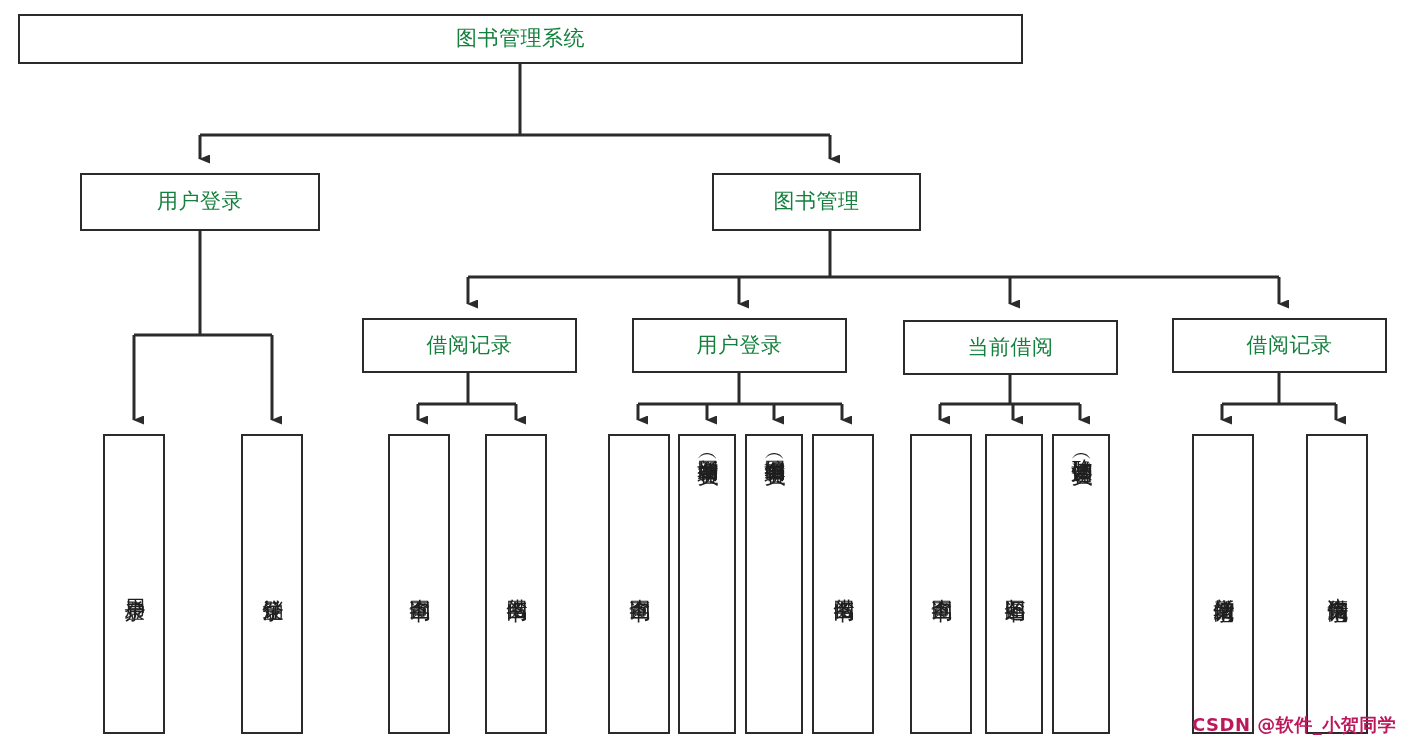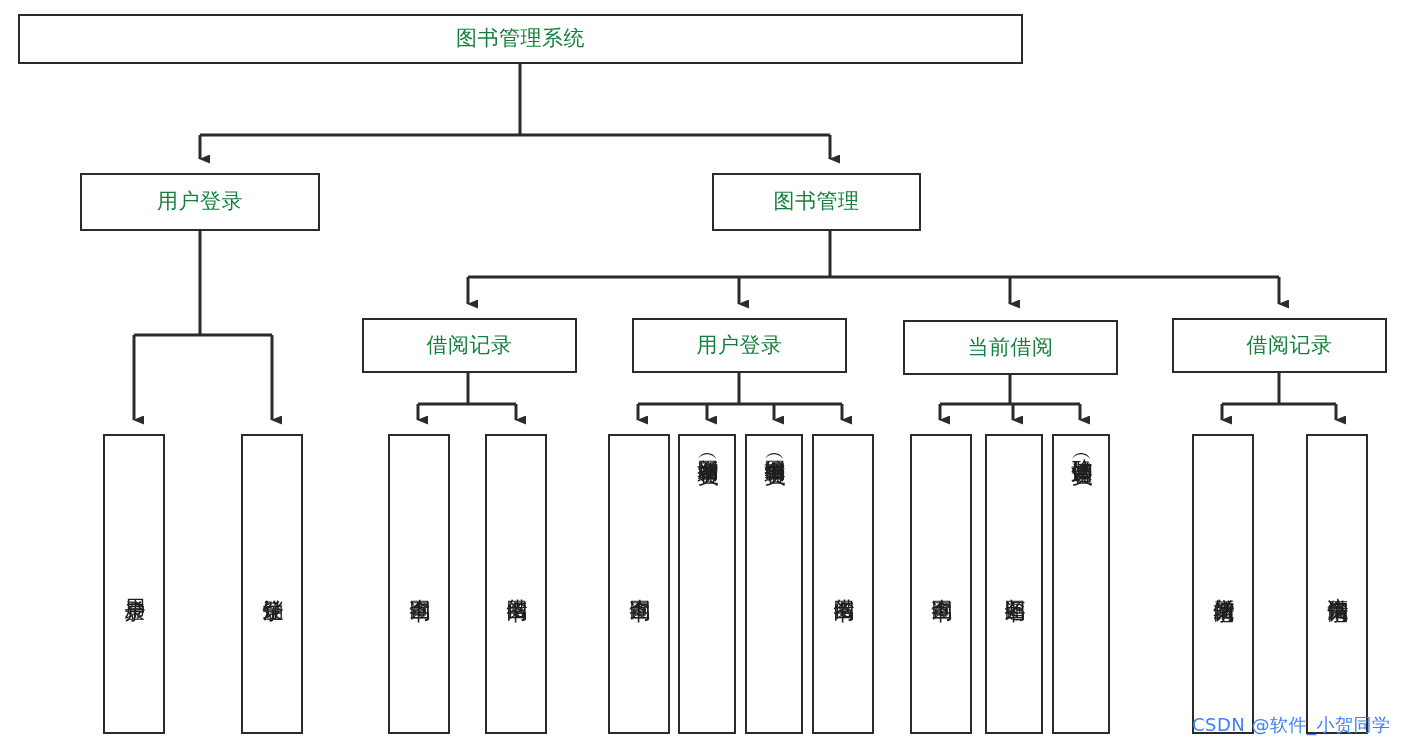--- a/index.html
+++ b/index.html
@@ -56,24 +56,25 @@
   }
   .leaf {
     align-items: center;
     justify-content: center;
   }
   .watermark {
     position: absolute;
     left: 1192px;
     top: 713px;
     font-size: 18px;
-    color: #3b82f6;
+    color: #be185d;
     white-space: nowrap;
     letter-spacing: 0.5px;
     font-family: "DejaVu Sans", "Liberation Sans", sans-serif;
+    font-weight: bold;
   }
 </style>
 </head>
 <body>
 
 <div id="diagram-root">
 
   <svg id="diagram-svg" viewBox="0 0 1405 747" xmlns="http://www.w3.org/2000/svg">
     <defs>
       <marker id="arrowhead" markerWidth="9" markerHeight="11" refX="4.5" refY="10" orient="auto" markerUnits="userSpaceOnUse">

